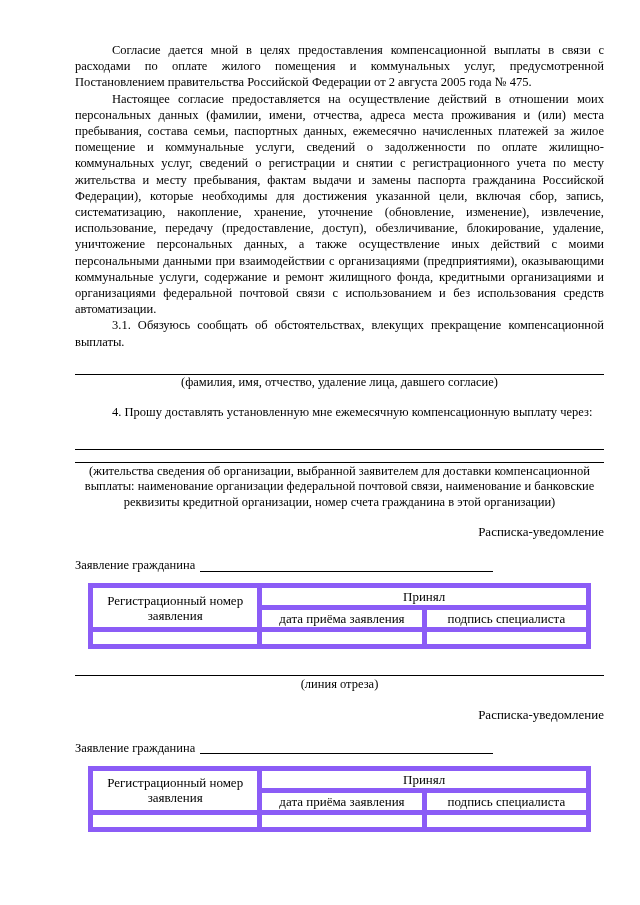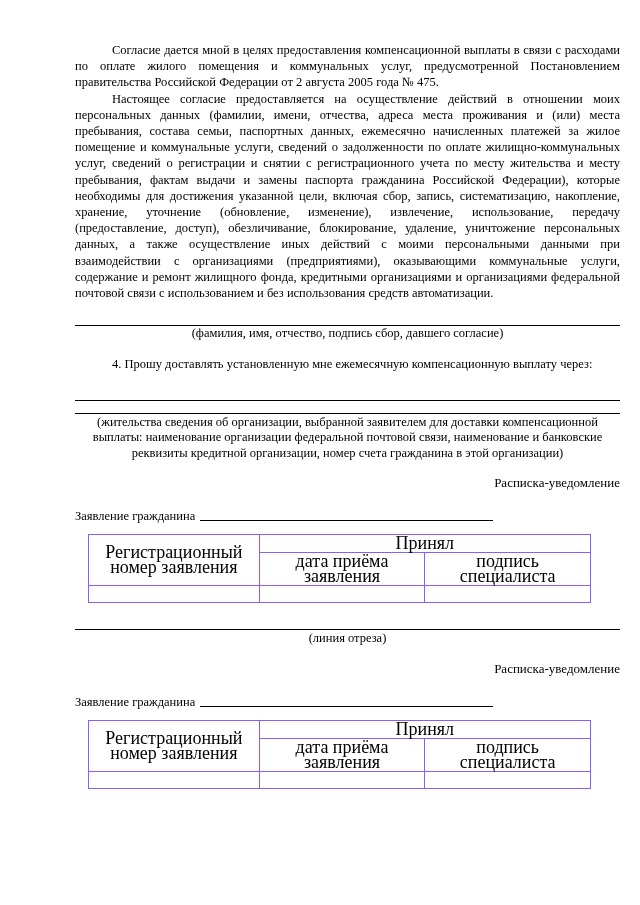--- a/index.html
+++ b/index.html
@@ -7,21 +7,21 @@
   body {
     width: 640px;
     height: 905px;
     font-family: "Liberation Serif", "DejaVu Serif", serif;
     color: #000;
     overflow: hidden;
   }
   .page {
     width: 640px;
     height: 716px;
-    padding: 42px 20px 0 75px;
+    padding: 42px 36px 0 75px;
     background: #ffffff;
   }
   .para {
     font-size: 12.5px;
     line-height: 16.2px;
     text-align: justify;
     text-indent: 37px;
   }
   .blank-line {
     border-bottom: 1px solid #000;
@@ -39,41 +39,41 @@
   }
   .clause4 { margin-top: 14px; }
   .blank-group { margin-top: 16px; }
   .receipt-title {
     font-size: 13px;
     text-align: right;
     margin-top: 14px;
   }
   .citizen-row {
     display: flex;
-    align-items: flex-start;
+    align-items: center;
     font-size: 12.5px;
     margin-top: 18px;
   }
   .fill-line {
     display: inline-block;
     border-bottom: 1px solid #000;
     width: 293px;
     height: 12px;
     margin-left: 5px;
   }
   .receipt-table {
     border-collapse: collapse;
     width: 503px;
     margin-left: 13px;
     margin-top: 10px;
     table-layout: fixed;
   }
   .receipt-table td {
-    border: 1px solid #8b5cf6;
-    font-size: 18px;
+    border: 5px solid #8b5cf6;
+    font-size: 13px;
     line-height: 15px;
     text-align: center;
     vertical-align: middle;
     padding: 1px 3px;
   }
   .receipt-table col.c1 { width: 34%; }
   .receipt-table col.c2 { width: 33%; }
   .receipt-table col.c3 { width: 33%; }
   .receipt-table tr.empty-row td { height: 17px; }
   .cut-line {
@@ -86,23 +86,24 @@
 </head>
 <body>
 
 <div class="page">
 
   <p class="para">Согласие дается мной в целях предоставления компенсационной выплаты в связи с расходами по оплате жилого помещения и коммунальных услуг, предусмотренной Постановлением правительства Российской Федерации от 2 августа 2005 года № 475.</p>
 
   <p class="para">Настоящее согласие предоставляется на осуществление действий в отношении моих персональных данных (фамилии, имени, отчества, адреса места проживания и (или) места пребывания, состава семьи, паспортных данных, ежемесячно начисленных платежей за жилое помещение и коммунальные услуги, сведений о задолженности по оплате жилищно-коммунальных услуг, сведений о регистрации и снятии с регистрационного учета по месту жительства и месту пребывания, фактам выдачи и замены паспорта гражданина Российской Федерации), которые необходимы для достижения указанной цели, включая сбор, запись, систематизацию, накопление, хранение, уточнение (обновление, изменение), извлечение, использование, передачу (предоставление, доступ), обезличивание, блокирование, удаление, уничтожение персональных данных, а также осуществление иных действий с моими персональными данными при взаимодействии с организациями (предприятиями), оказывающими коммунальные услуги, содержание и ремонт жилищного фонда, кредитными организациями и организациями федеральной почтовой связи с использованием и без использования средств автоматизации.</p>
 
 
+  <p class="para">3.1. Обязуюсь сообщать об обстоятельствах, влекущих прекращение компенсационной выплаты.</p>
 
   <div class="blank-line first"></div>
-  <div class="caption">(фамилия, имя, отчество, подпись сбор, давшего согласие)</div>
+  <div class="caption">(фамилия, имя, отчество, удаление лица, давшего согласие)</div>
 
   <p class="para clause4">4. Прошу доставлять установленную мне ежемесячную компенсационную выплату через:</p>
 
   <div class="blank-line blank-group"></div>
   <div class="blank-line"></div>
   <div class="caption org-caption">(жительства сведения об организации, выбранной заявителем для доставки компенсационной выплаты: наименование организации федеральной почтовой связи, наименование и банковские реквизиты кредитной организации, номер счета гражданина в этой организации)</div>
 
   <div class="receipt-title">Расписка-уведомление</div>
   <div class="citizen-row">
     <span>Заявление гражданина</span>

